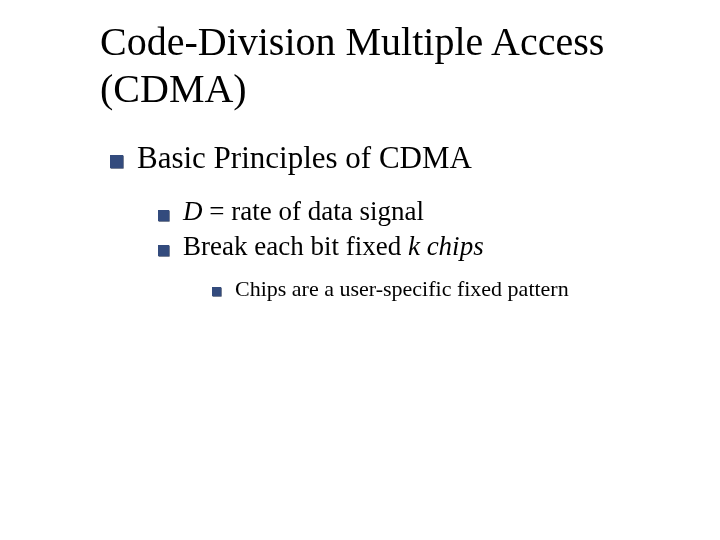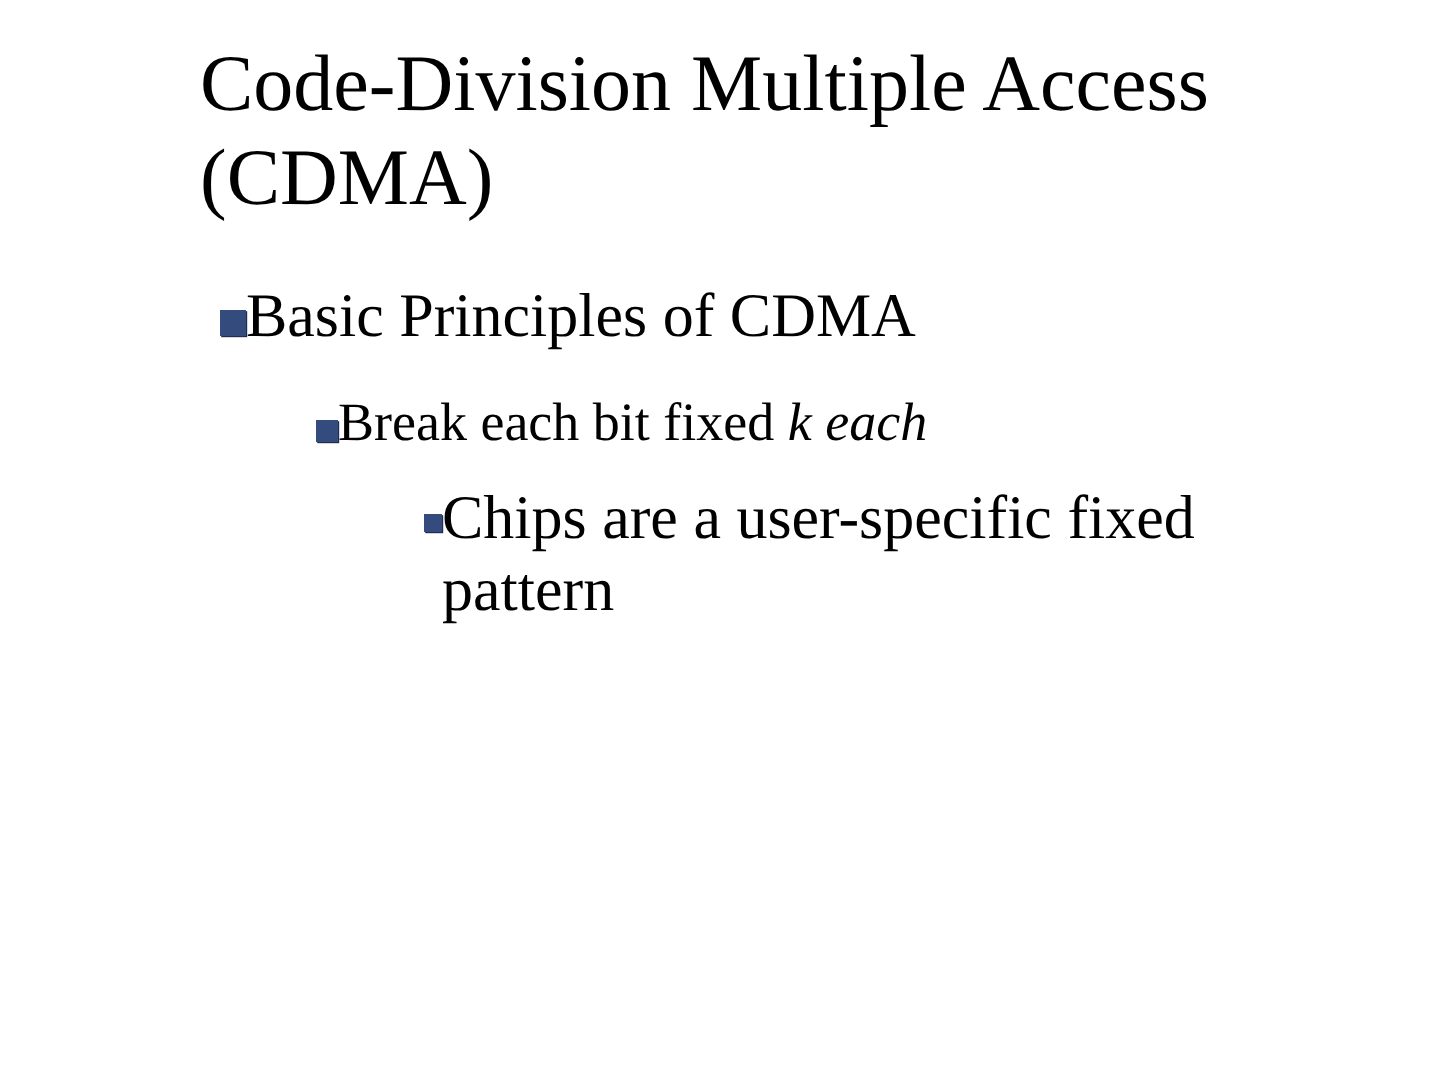--- a/index.html
+++ b/index.html
@@ -21,20 +21,21 @@
   }
   .title {
     font-size: 40px;
     line-height: 1.18;
     margin: 0 0 28px 0;
     font-weight: normal;
   }
   .row {
     display: flex;
     align-items: flex-start;
+    gap: 14px;
   }
   .bullet {
     width: 12px;
     height: 12px;
     flex: 0 0 auto;
     margin-top: 0.55em;
     position: relative;
   }
   .bullet::before {
     content: "";
@@ -49,46 +50,52 @@
     margin-left: 10px;
   }
   .lvl1 .bullet { width: 13px; height: 13px; margin-top: 0.48em; }
   .lvl2 {
     font-size: 27px;
     margin-left: 58px;
     margin-bottom: 4px;
   }
   .lvl2 .bullet { width: 11px; height: 11px; margin-top: 0.50em; }
   .lvl3 {
-    font-size: 31px;
+    font-size: 22px;
     margin-left: 112px;
     margin-top: 14px;
     margin-bottom: 14px;
   }
   .lvl3 .bullet { width: 9px; height: 9px; margin-top: 0.50em; }
   .txt { flex: 1 1 auto; }
   .it { font-style: italic; }
 </style>
 </head>
 <body>
 
 <div class="slide">
 
   <h1 class="title">Code-Division Multiple Access (CDMA)</h1>
 
   <div class="row lvl1">
     <span class="bullet"></span>
     <span class="txt">Basic Principles of CDMA</span>
   </div>
 
+  <div class="row lvl2">
+    <span class="bullet"></span>
+    <span class="txt">
+      <span class="it">D</span><span> = rate of data signal</span>
+    </span>
+  </div>
 
   <div class="row lvl2">
     <span class="bullet"></span>
     <span class="txt">
-      <span>Break each bit fixed </span><span class="it">k each</span>
+      <span>Break each bit fixed </span><span class="it">k chips</span>
     </span>
   </div>
 
   <div class="row lvl3">
     <span class="bullet"></span>
     <span class="txt">Chips are a user-specific fixed pattern</span>
   </div>
 
 
 </div>

